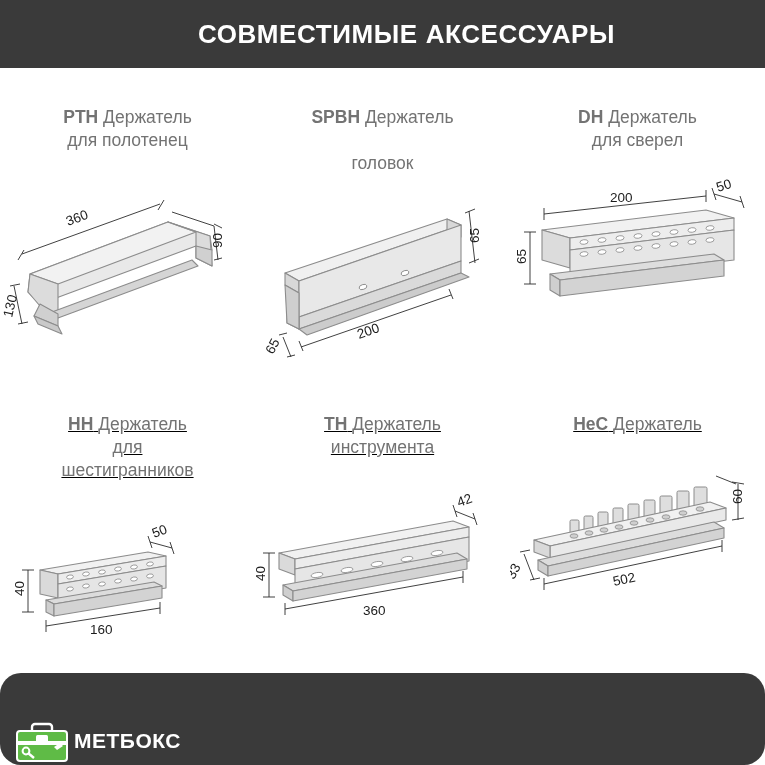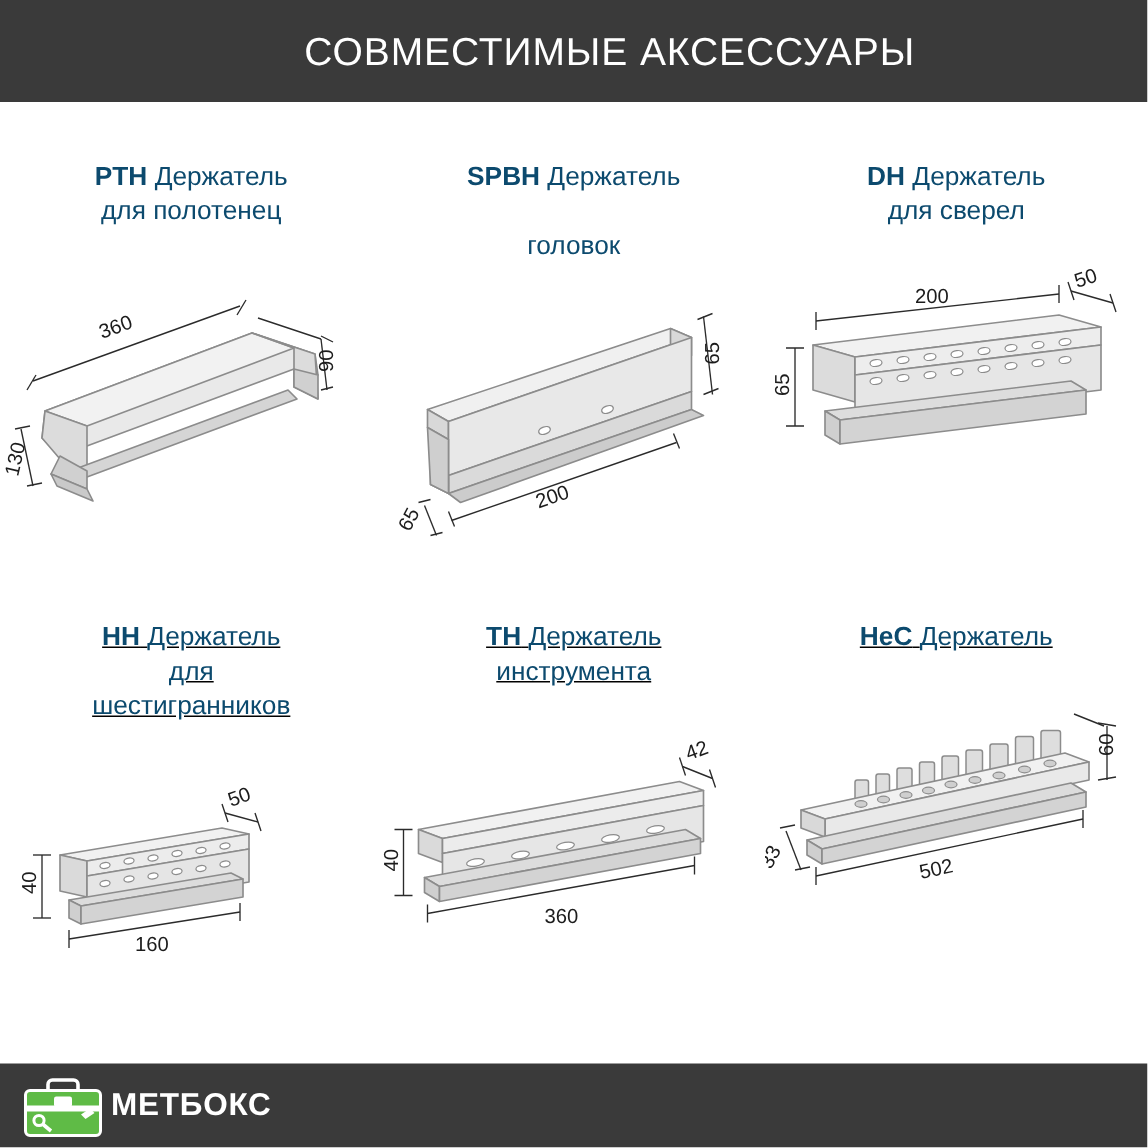--- a/index.html
+++ b/index.html
@@ -22,35 +22,36 @@
     width: 765px;
     height: 68px;
     background: #3a3a3a;
     display: flex;
     align-items: center;
     justify-content: center;
   }
   .header-title {
     color: #ffffff;
     font-size: 26px;
-    font-weight: normal;
+    font-weight: bold;
     letter-spacing: 0.6px;
     text-align: center;
     margin-left: 48px;
   }
 
   
   .footer-bar {
     position: absolute;
     left: 0; bottom: 0;
     width: 765px;
-    height: 56px;
+    height: 92px;
     background: #3a3a3a;
     display: flex;
-    align-items: center;
+    align-items: flex-end;
+    border-radius: 21px;
   }
   .logo-wrap {
     display: flex;
     align-items: center;
     margin-left: 14px;
   }
   .logo-box {
     position: relative;
     width: 56px;
     height: 48px;
@@ -73,21 +74,21 @@
   }
   .cell {
     position: absolute;
     width: 255px;
     box-sizing: border-box;
   }
   .cell-title {
     text-align: center;
     font-size: 17.5px;
     line-height: 1.32;
-    color: #0c4a6e;
+    color: #737373;
     padding: 0 14px;
     box-sizing: border-box;
   }
   .cell-title .code {
     font-weight: bold;
   }
   .art {
     position: relative;
     width: 255px;
     height: 190px;

